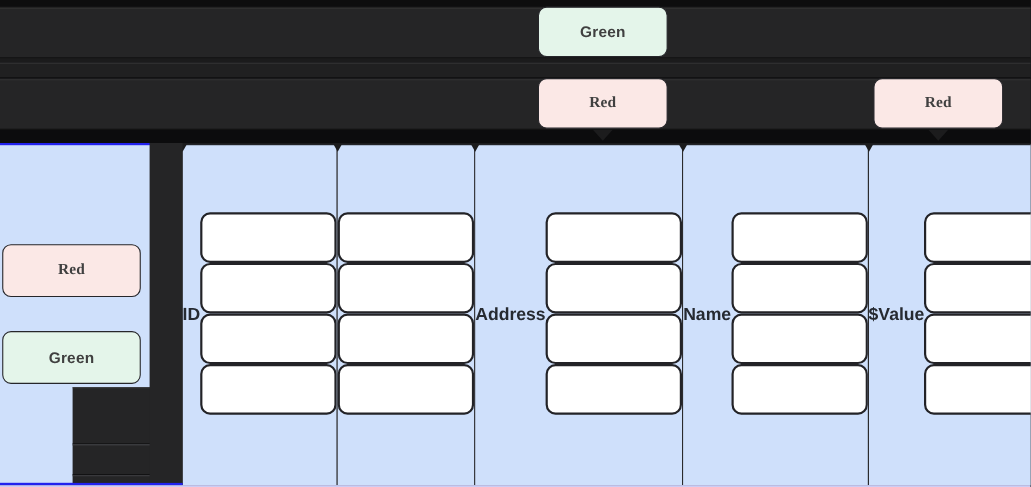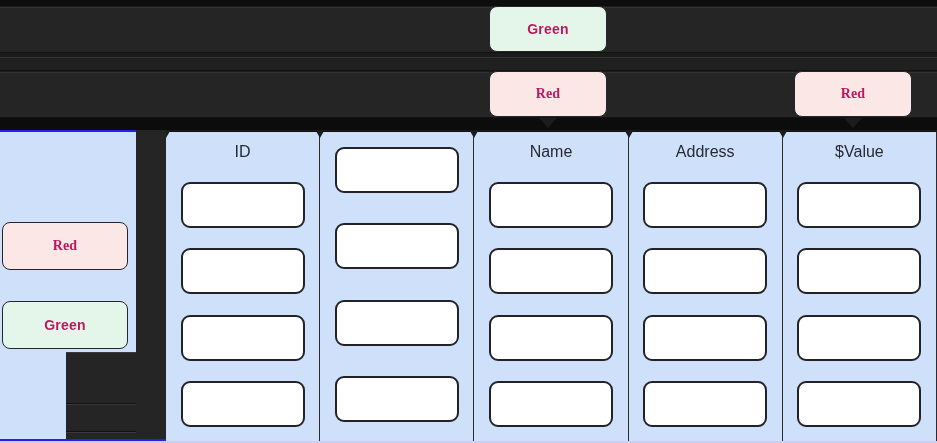--- a/index.html
+++ b/index.html
@@ -44,21 +44,21 @@
   .badge {
     position: absolute;
     box-sizing: border-box;
     border-radius: 8px;
     border: 1.5px solid #26262a;
     display: flex;
     align-items: center;
     justify-content: center;
     font-size: 14px;
     font-weight: bold;
-    color: #be185d;
+    color: #404040;
     letter-spacing: 0.2px;
     z-index: 6;
   }
   .badge.green { background: #e4f5ea; }
   .badge.red   { background: #fbe8e6; font-family: Liberation Serif, serif; }
 
   .badge-arrow {
     position: absolute;
     width: 0; height: 0;
     border-left: 9px solid transparent;
@@ -126,23 +126,24 @@
     display: flex;
     z-index: 3;
   }
   .col {
     flex: 1 1 0;
     background: #cfe0fb;
     border-left: 1px solid #2b2b2d;
     border-top: 1px solid #111112;
     box-sizing: border-box;
     display: flex;
-    flex-direction: column;
+    flex-direction: row;
     align-items: center;
     position: relative;
+    font-weight: bold;
   }
   .col:first-child { border-left: 1px solid #2b2b2d; }
   .col:last-child  { border-right: 1px solid #2b2b2d; }
 
   .col-header {
     height: 40px;
     line-height: 40px;
     font-size: 16px;
     color: #262a31;
     text-align: center;
@@ -243,31 +244,31 @@
         <div class="col-tick"></div>
         <div class="cells">
           <div class="cell"></div>
           <div class="cell"></div>
           <div class="cell"></div>
           <div class="cell"></div>
         </div>
       </div>
       <div class="col">
         <div class="col-tick"></div>
+        <div class="col-header">Address</div>
+        <div class="cells">
+          <div class="cell"></div>
+          <div class="cell"></div>
+          <div class="cell"></div>
+          <div class="cell"></div>
+        </div>
+      </div>
+      <div class="col">
+        <div class="col-tick"></div>
         <div class="col-header">Name</div>
-        <div class="cells">
-          <div class="cell"></div>
-          <div class="cell"></div>
-          <div class="cell"></div>
-          <div class="cell"></div>
-        </div>
-      </div>
-      <div class="col">
-        <div class="col-tick"></div>
-        <div class="col-header">Address</div>
         <div class="cells">
           <div class="cell"></div>
           <div class="cell"></div>
           <div class="cell"></div>
           <div class="cell"></div>
         </div>
       </div>
       <div class="col">
         <div class="col-tick"></div>
         <div class="col-header">$Value</div>

